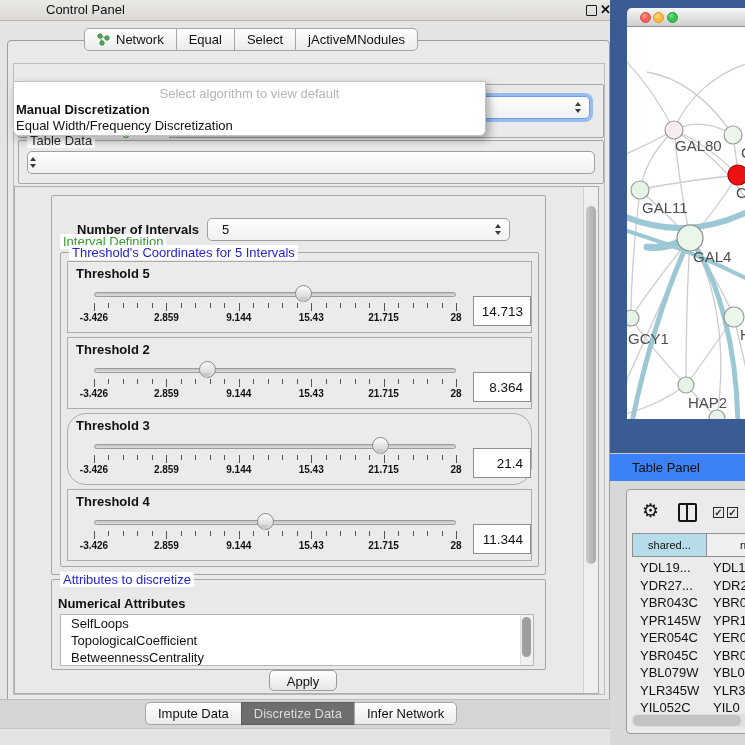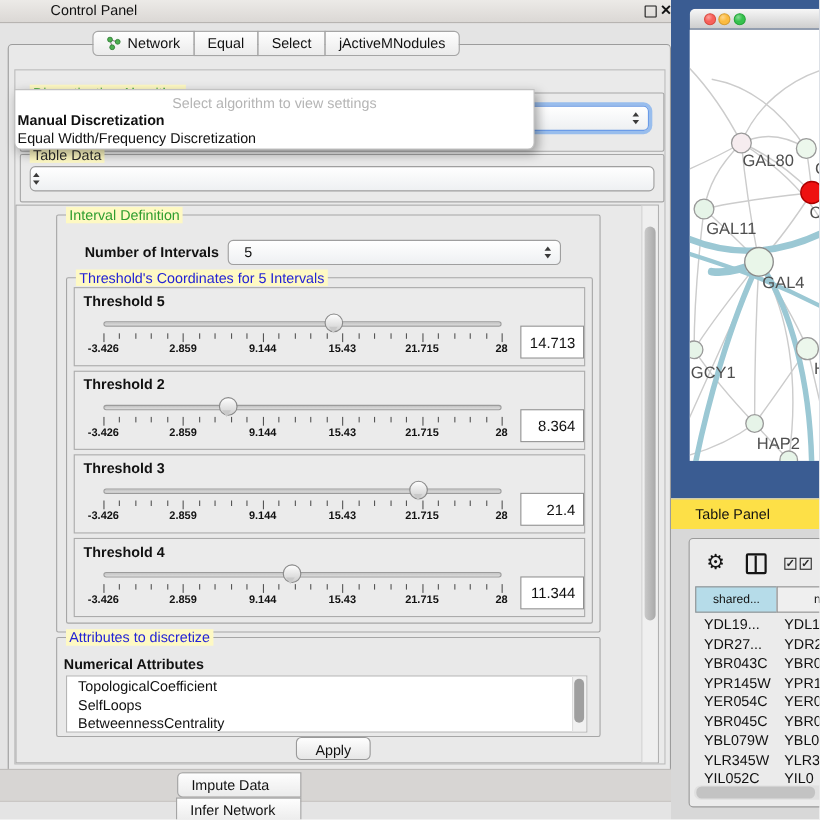--- a/index.html
+++ b/index.html
@@ -14,28 +14,28 @@
   .win-close{left:600px;top:1px;font-size:13px;font-weight:800;line-height:18px;}
   .tabpane{left:7px;top:40px;width:601px;height:661px;border:1px solid #9c9c9c;border-radius:4px;background:#e9e9e9;}
   .inner-frame{left:13px;top:63px;width:590px;height:630px;border:1px solid #bcbcbc;background:#eaeaea;}
   .tabs{display:flex;height:23px;}
   .tabs .tab{display:flex;align-items:center;padding:0 12px;line-height:21px;font-size:13px;
     background:linear-gradient(#fefefe,#ebebeb);border:1px solid #a5a5a5;margin-left:-1px;white-space:nowrap;}
   .tabs .tab:first-child{border-radius:5px 0 0 5px;margin-left:0;}
   .tabs .tab:last-child{border-radius:0 5px 5px 0;}
   .tabs .tab.sel{background:#6e6e6e;color:#dcdcdc;border-color:#5c5c5c;}
   #topTabs{left:84px;top:28px;}
-  #bottomTabs{left:161px;top:702px;flex-direction:column;}
+  #bottomTabs{left:145px;top:702px;}
   .bottom-strip{left:0;top:699px;width:610px;height:28px;background:#d7d5d3;
     border-top:1px solid #bfbdbb;border-bottom:1px solid #c8c6c4;}
   .net-tab-icon{width:13px;height:13px;margin-right:6px;}
   
   .grp{border:1px solid #a6a6a6;border-radius:2px;}
-  .grp-label{position:absolute;top:-8px;left:8px;background:#fef9c3;padding:0 3px;font-size:13px;line-height:15px;white-space:nowrap;}
-  .green{color:#2f9e2f;} .blue{color:#2222d6;} .plain{color:#2b2b2b;}
+  .grp-label{position:absolute;top:-8px;left:8px;background:#ffffff;padding:0 3px;font-size:13px;line-height:15px;white-space:nowrap;}
+  .green{color:#2f9e2f;margin-top:46px;} .blue{color:#2222d6;} .plain{color:#2b2b2b;}
   
   .combo{height:23px;background:linear-gradient(#ffffff,#eef0f2);border:1px solid #9f9f9f;border-radius:5px;
     display:flex;align-items:center;box-sizing:border-box;}
   .combo .cv{flex:1;padding-left:12px;font-size:13px;white-space:nowrap;overflow:hidden;}
   .spinner{width:9px;margin-right:7px;display:flex;flex-direction:column;align-items:center;}
   .spinner i{display:block;width:0;height:0;border-left:3.5px solid transparent;border-right:3.5px solid transparent;}
   .spinner .up{border-bottom:4.5px solid #3a3a3a;margin-bottom:2.5px;}
   .spinner .dn{border-top:4.5px solid #3a3a3a;}
   .combo.focused{border-color:#6b9ce8;box-shadow:0 0 0 3px rgba(96,158,238,0.6);}
   
@@ -72,21 +72,21 @@
   .attr-vthumb{position:absolute;left:1px;top:2px;width:9px;height:40px;background:#9f9f9f;border-radius:5px;}
   .apply-btn{left:254px;top:483px;width:68px;height:21px;background:linear-gradient(#fefefe,#e6e6e6);
     border:1px solid #9a9a9a;border-radius:5px;text-align:center;line-height:21px;font-size:13px;box-sizing:border-box;}
   
   .desktop{left:610px;top:0;width:135px;height:453px;background:#3a5c92;}
   .net-window{left:627px;top:8px;width:118px;height:411px;}
   .net-titlebar{position:absolute;left:0;top:0;width:118px;height:19px;border-radius:5px 0 0 0;
     background:linear-gradient(#f7f7f7,#cdcdcd);border-bottom:1px solid #8f8f8f;box-sizing:border-box;}
   .light{position:absolute;top:4px;width:11px;height:11px;border-radius:50%;box-sizing:border-box;}
   .net-canvas{position:absolute;left:0;top:19px;width:118px;height:392px;background:#fff;overflow:hidden;}
-  .tp-bar{left:610px;top:453px;width:135px;height:28px;background:#fde047;border-top:1px solid #c9c9c9;box-sizing:border-box;}
+  .tp-bar{left:610px;top:453px;width:135px;height:28px;background:#3b82f6;border-top:1px solid #c9c9c9;box-sizing:border-box;}
   .tp-bar span{margin-left:22px;line-height:27px;font-size:13px;}
   .right-lower{left:610px;top:481px;width:135px;height:264px;background:#d8d8d8;}
   .tp-box{left:626px;top:489px;width:150px;height:245px;background:#ebebeb;border:1px solid #9a9a9a;border-radius:4px;box-sizing:border-box;}
   .gear{position:absolute;left:15px;top:9px;font-size:19px;color:#141414;}
   .split-icon{position:absolute;left:51px;top:13px;width:15px;height:15px;border:2px solid #141414;border-radius:2px;}
   .split-icon::after{content:"";position:absolute;left:6px;top:0;width:2px;height:15px;background:#141414;}
   .chk{position:absolute;top:17px;width:9px;height:9px;border:1.5px solid #2a2a2a;font-size:10px;line-height:9px;
     font-weight:bold;text-align:center;color:#2a2a2a;}
   .tp-head{position:absolute;top:43px;height:24px;box-sizing:border-box;border:1px solid #8f8f8f;
     line-height:22px;font-size:11px;overflow:hidden;white-space:nowrap;}
@@ -148,21 +148,21 @@
     <span class="grp-label plain">Table Data</span>
   </div>
   <div class="abs combo" style="left:27px;top:151px;width:568px;">
     <span class="spinner">
         <i class="up"></i>
         <i class="dn"></i>
       </span>
   </div>
 
   <div class="abs popup">
-    <div class="pop-ph">Select algorithm to view settings</div>
+    <div class="pop-ph">Select algorithm to view default</div>
     <div class="pop-it b">Manual Discretization</div>
     <div class="pop-it">Equal Width/Frequency Discretization</div>
   </div>
 
   <div class="abs scrollpane">
     <div class="grp abs grp-interval">
       <span class="grp-label green">Interval Definition</span>
       <span class="abs noi-label">Number of Intervals</span>
       <div class="abs combo" style="left:155px;top:22px;width:303px;">
         <span class="cv" style="padding-left:14px;">5</span>
@@ -243,21 +243,21 @@
               <div class="tick" style="left: 388px; top: 41px; height: 8px;"></div>
               <div class="tick-lbl" style="left: 26px;">-3.426</div>
               <div class="tick-lbl" style="left: 98.4px;">2.859</div>
               <div class="tick-lbl" style="left: 170.8px;">9.144</div>
               <div class="tick-lbl" style="left: 243.2px;">15.43</div>
               <div class="tick-lbl" style="left: 315.6px;">21.715</div>
               <div class="tick-lbl" style="left: 388px;">28</div>
               <div class="thr-thumb" style="left: 130.719px;"></div>
               <div class="thr-val">8.364</div>
             </div>
-            <div class="thr-item" style="top: 160px;">
+            <div class="thr-item" style="top: 160px; border-radius: 19px;">
               <div class="thr-label">Threshold 3</div>
               <div class="thr-track"></div>
               <div class="tick" style="left: 26px; top: 41px; height: 8px;"></div>
               <div class="tick" style="left: 40.48px; top: 41px; height: 5px;"></div>
               <div class="tick" style="left: 54.96px; top: 41px; height: 5px;"></div>
               <div class="tick" style="left: 69.44px; top: 41px; height: 5px;"></div>
               <div class="tick" style="left: 83.92px; top: 41px; height: 5px;"></div>
               <div class="tick" style="left: 98.4px; top: 41px; height: 8px;"></div>
               <div class="tick" style="left: 112.88px; top: 41px; height: 5px;"></div>
               <div class="tick" style="left: 127.36px; top: 41px; height: 5px;"></div>
@@ -330,43 +330,43 @@
       </div>
     </div>
 
     <div class="grp abs grp-attrs">
       <span class="grp-label blue">Attributes to discretize</span>
       <span class="abs attr-sub">Numerical Attributes</span>
       <div class="abs attr-list" id="attrList">
         <div class="attr-vtrack">
           <div class="attr-vthumb"></div>
         </div>
-      <div class="attr-row">TopologicalCoefficient</div>
-          <div class="attr-row">SelfLoops</div>
+      <div class="attr-row">SelfLoops</div>
+          <div class="attr-row">TopologicalCoefficient</div>
           <div class="attr-row">BetweennessCentrality</div>
         </div>
     </div>
 
     <div class="abs apply-btn">Apply</div>
 
     <div class="vtrack">
       <div class="vthumb"></div>
     </div>
   </div>
 
   <div class="abs bottom-strip"></div>
   <div class="abs tabs" id="bottomTabs">
       <span class="tab">
         <span>Impute Data</span>
       </span>
-      <span class="tab">
-        <span>Infer Network</span>
-      </span>
       <span class="tab sel">
         <span>Discretize Data</span>
+      </span>
+      <span class="tab">
+        <span>Infer Network</span>
       </span>
     </div>
 
   <div class="abs desktop"></div>
   <div class="abs net-window">
     <div class="net-titlebar" id="netTitlebar">
         <span class="light" style="left: 12.5px; background: radial-gradient(circle at 35% 30%, rgba(255, 255, 255, 0.4), transparent 45%), rgb(248, 96, 90); border: 1px solid rgb(217, 76, 66);"></span>
         <span class="light" style="left: 26px; background: radial-gradient(circle at 35% 30%, rgba(255, 255, 255, 0.4), transparent 45%), rgb(252, 187, 63); border: 1px solid rgb(215, 158, 51);"></span>
         <span class="light" style="left: 39.5px; background: radial-gradient(circle at 35% 30%, rgba(255, 255, 255, 0.4), transparent 45%), rgb(54, 194, 78); border: 1px solid rgb(38, 165, 58);"></span>
       </div>

